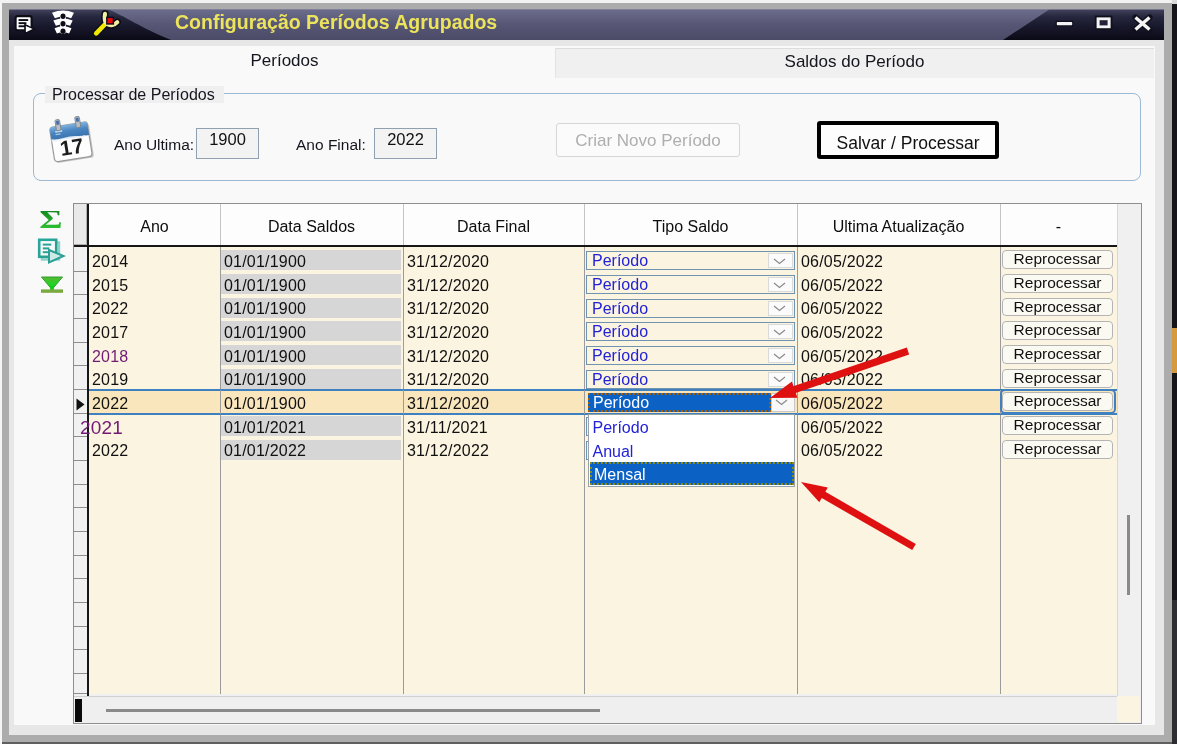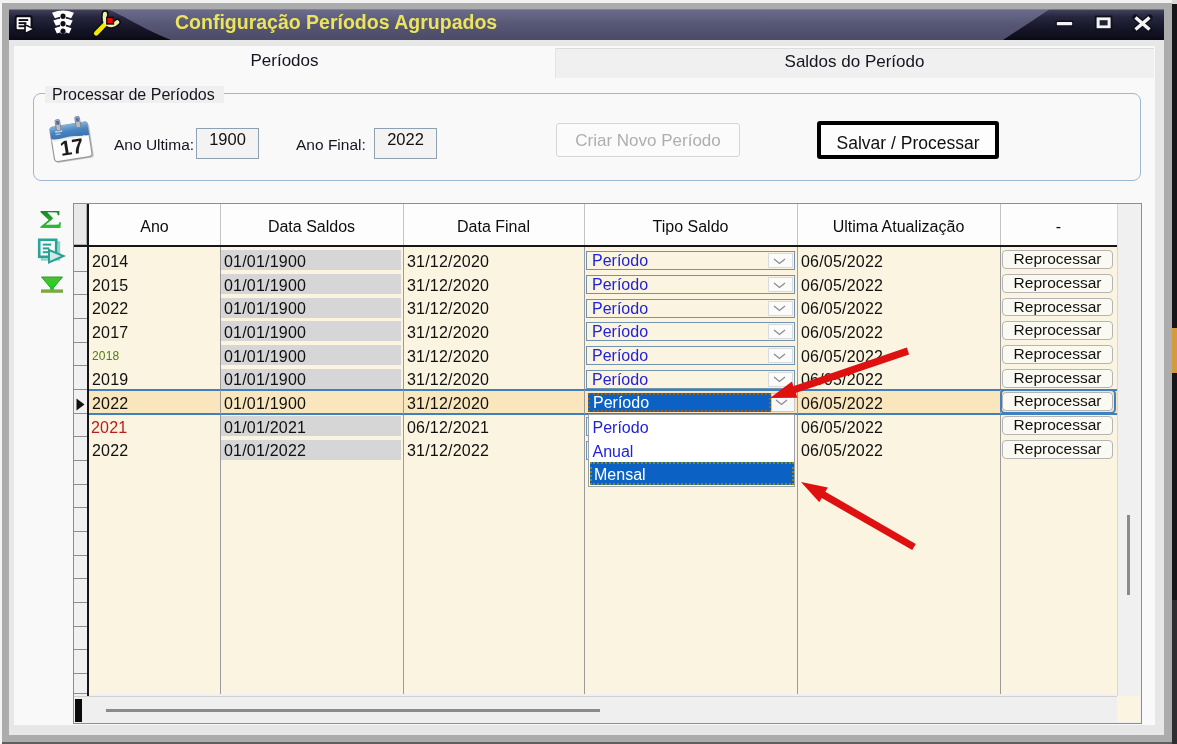--- a/index.html
+++ b/index.html
@@ -256,21 +256,21 @@
 <div class="a" style="left:586px;top:322.2px;width:209px;height:19.3px;border:1px solid #7093af">
     <div class="txt" style="left:5px;top:0;height:17.3px;line-height:17.3px;font-size:16px;color:#2222d6">Período</div>
     <div class="a" style="right:1px;top:1px;width:25px;height:15.3px;background:#fbfbfb;border:1px solid #dadada">
       <svg width="13" height="7" viewBox="0 0 13 7" style="position:absolute;right:6px;top:50%;margin-top:-3px">
         <path d="M1 1 L6.5 5.5 L12 1" fill="none" stroke="#8a8a8a" stroke-width="1.2"></path>
       </svg>
     </div>
   </div>
 <div class="txt" style="left:801px;top:321.0px;height:23.7px;line-height:23.7px;font-size:16px;letter-spacing:0.2px;color:#101010">06/05/2022</div>
 <div class="a" style="left:1002px;top:321.4px;width:111px;height:18.8px;background:#fbfaf2;border:1px solid #b4b4b4;border-radius:4px;font-size:15.5px;line-height:16.8px;text-align:center;color:#101010">Reprocessar</div>
-<div class="txt" style="left:92px;top:344.7px;height:23.7px;line-height:23.7px;font-size:12px;letter-spacing:0.2px;color:#4d7c0f">2018</div>
+<div class="txt" style="left:92px;top:344.7px;height:23.7px;line-height:23.7px;font-size:16px;letter-spacing:0.2px;color:#701a75">2018</div>
 <div class="a" style="left:221px;top:344.9px;width:180px;height:20.1px;background:#d6d6d6"></div>
 <div class="txt" style="left:224px;top:344.7px;height:23.7px;line-height:23.7px;font-size:16px;letter-spacing:0.2px;color:#101010">01/01/1900</div>
 <div class="txt" style="left:407px;top:344.7px;height:23.7px;line-height:23.7px;font-size:16px;letter-spacing:0.2px;color:#101010">31/12/2020</div>
 <div class="a" style="left:586px;top:345.9px;width:209px;height:19.3px;border:1px solid #7093af">
     <div class="txt" style="left:5px;top:0;height:17.3px;line-height:17.3px;font-size:16px;color:#2222d6">Período</div>
     <div class="a" style="right:1px;top:1px;width:25px;height:15.3px;background:#fbfbfb;border:1px solid #dadada">
       <svg width="13" height="7" viewBox="0 0 13 7" style="position:absolute;right:6px;top:50%;margin-top:-3px">
         <path d="M1 1 L6.5 5.5 L12 1" fill="none" stroke="#8a8a8a" stroke-width="1.2"></path>
       </svg>
     </div>
@@ -289,24 +289,24 @@
       </svg>
     </div>
   </div>
 <div class="txt" style="left:801px;top:368.4px;height:23.7px;line-height:23.7px;font-size:16px;letter-spacing:0.2px;color:#101010">06/05/2022</div>
 <div class="a" style="left:1002px;top:368.8px;width:111px;height:18.8px;background:#fbfaf2;border:1px solid #b4b4b4;border-radius:4px;font-size:15.5px;line-height:16.8px;text-align:center;color:#101010">Reprocessar</div>
 <div class="txt" style="left:92px;top:392.0px;height:23.7px;line-height:23.7px;font-size:16px;letter-spacing:0.2px;color:#101010">2022</div>
 <div class="txt" style="left:224px;top:392.0px;height:23.7px;line-height:23.7px;font-size:16px;letter-spacing:0.2px;color:#101010">01/01/1900</div>
 <div class="txt" style="left:407px;top:392.0px;height:23.7px;line-height:23.7px;font-size:16px;letter-spacing:0.2px;color:#101010">31/12/2020</div>
 <div class="txt" style="left:801px;top:392.0px;height:23.7px;line-height:23.7px;font-size:16px;letter-spacing:0.2px;color:#101010">06/05/2022</div>
 <div class="a" style="left:1002px;top:392.4px;width:111px;height:18.8px;background:#fbfaf2;border:1px solid #b4b4b4;border-radius:4px;font-size:15.5px;line-height:16.8px;text-align:center;color:#101010">Reprocessar</div>
-<div class="txt" style="left:91px;top:415.7px;height:23.7px;line-height:23.7px;font-size:16px;letter-spacing:0.2px;color:#b91c1c">2021</div>
+<div class="txt" style="left:80px;top:415.7px;height:23.7px;line-height:23.7px;font-size:19px;letter-spacing:0.2px;color:#701a75">2021</div>
 <div class="a" style="left:221px;top:415.9px;width:180px;height:20.1px;background:#d6d6d6"></div>
 <div class="txt" style="left:224px;top:415.7px;height:23.7px;line-height:23.7px;font-size:16px;letter-spacing:0.2px;color:#101010">01/01/2021</div>
-<div class="txt" style="left:407px;top:415.7px;height:23.7px;line-height:23.7px;font-size:16px;letter-spacing:0.2px;color:#101010">06/12/2021</div>
+<div class="txt" style="left:407px;top:415.7px;height:23.7px;line-height:23.7px;font-size:16px;letter-spacing:0.2px;color:#101010">31/11/2021</div>
 <div class="a" style="left:586px;top:416.9px;width:209px;height:19.3px;border:1px solid #7093af">
     <div class="txt" style="left:5px;top:0;height:17.3px;line-height:17.3px;font-size:16px;color:#2222d6">Período</div>
     <div class="a" style="right:1px;top:1px;width:25px;height:15.3px;background:#fbfbfb;border:1px solid #dadada">
       <svg width="13" height="7" viewBox="0 0 13 7" style="position:absolute;right:6px;top:50%;margin-top:-3px">
         <path d="M1 1 L6.5 5.5 L12 1" fill="none" stroke="#8a8a8a" stroke-width="1.2"></path>
       </svg>
     </div>
   </div>
 <div class="txt" style="left:801px;top:415.7px;height:23.7px;line-height:23.7px;font-size:16px;letter-spacing:0.2px;color:#101010">06/05/2022</div>
 <div class="a" style="left:1002px;top:416.1px;width:111px;height:18.8px;background:#fbfaf2;border:1px solid #b4b4b4;border-radius:4px;font-size:15.5px;line-height:16.8px;text-align:center;color:#101010">Reprocessar</div>

